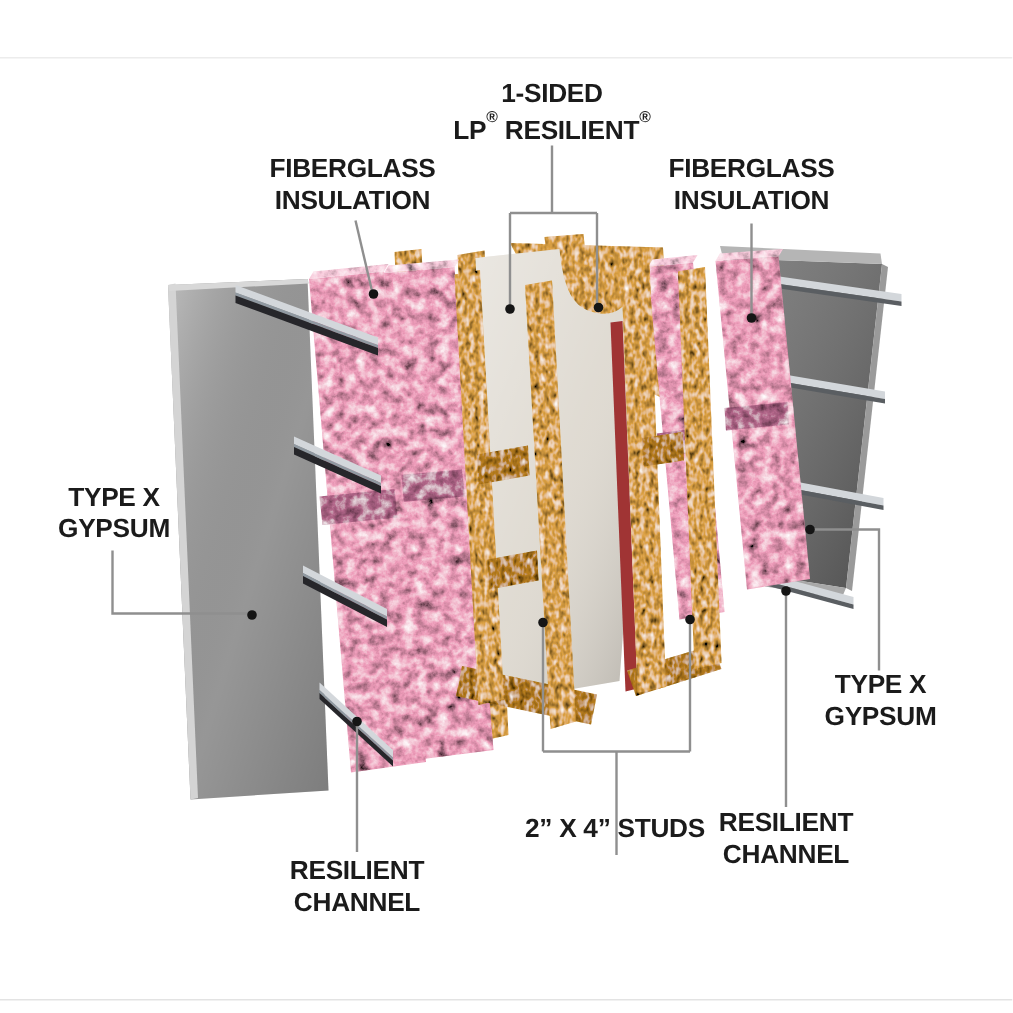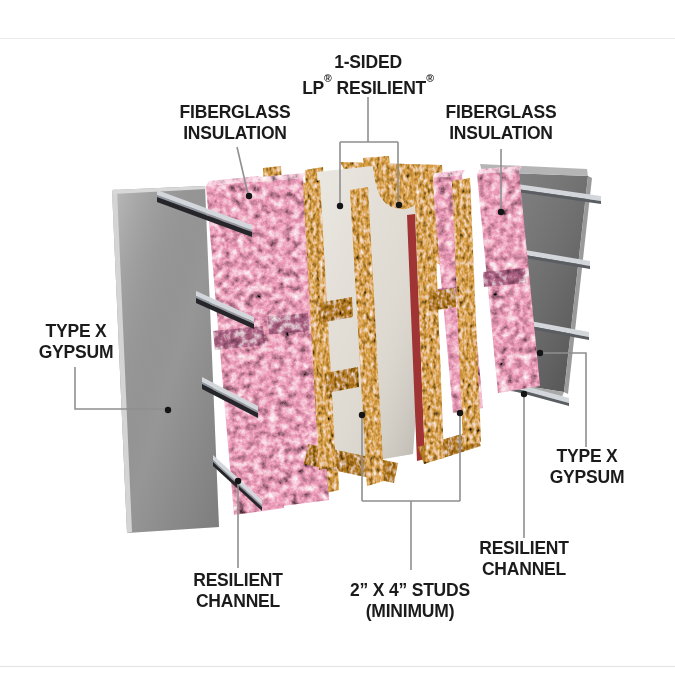--- a/index.html
+++ b/index.html
@@ -214,22 +214,21 @@
   <div class="lbl" style="left:587px;top:446px">
     <div>TYPE X</div>
     <div>GYPSUM</div>
   </div>
 
   <div class="lbl" style="left:238px;top:570px">
     <div>RESILIENT</div>
     <div>CHANNEL</div>
   </div>
 
-  <div class="lbl" style="left:410px;top:580px">
+  <div class="lbl" style="left:410px;top:542px">
     <div>2” X 4” STUDS</div>
-    <div>(MINIMUM)</div>
   </div>
 
   <div class="lbl" style="left:524px;top:538px">
     <div>RESILIENT</div>
     <div>CHANNEL</div>
   </div>
 </div>
 
 </body></html>

